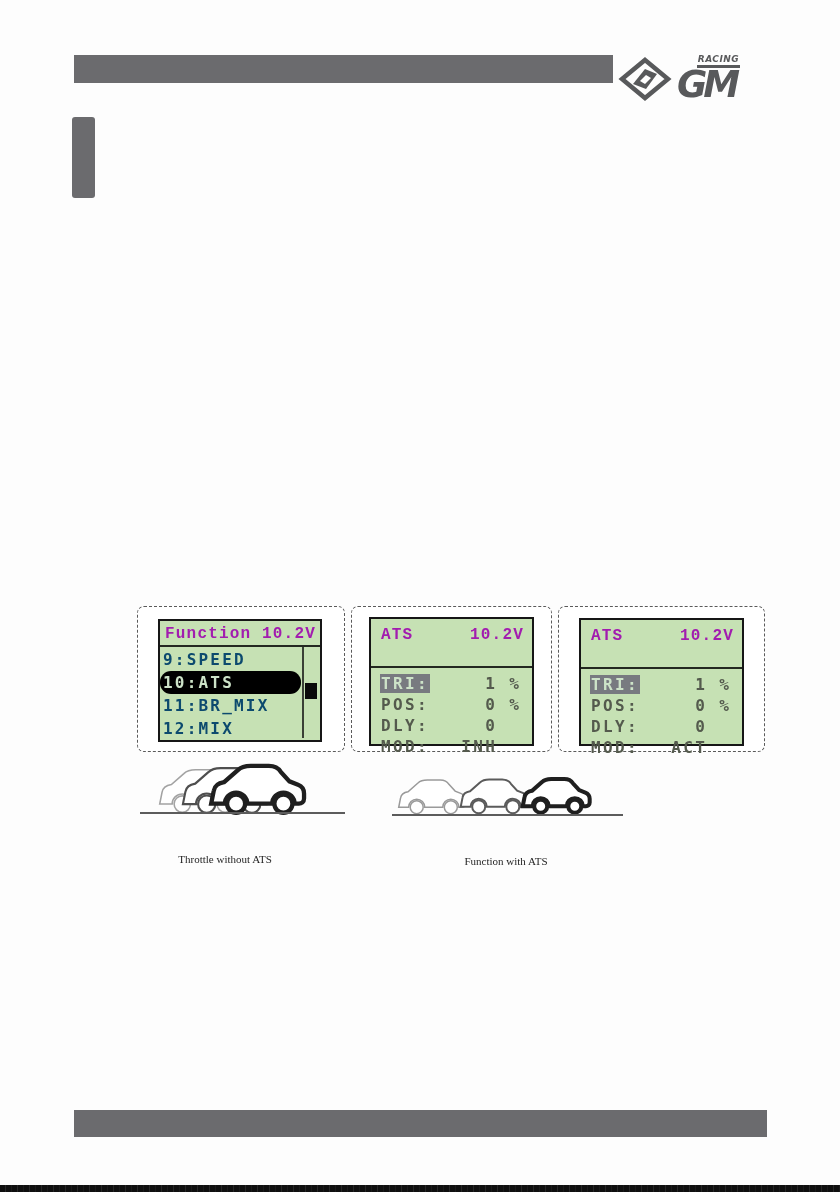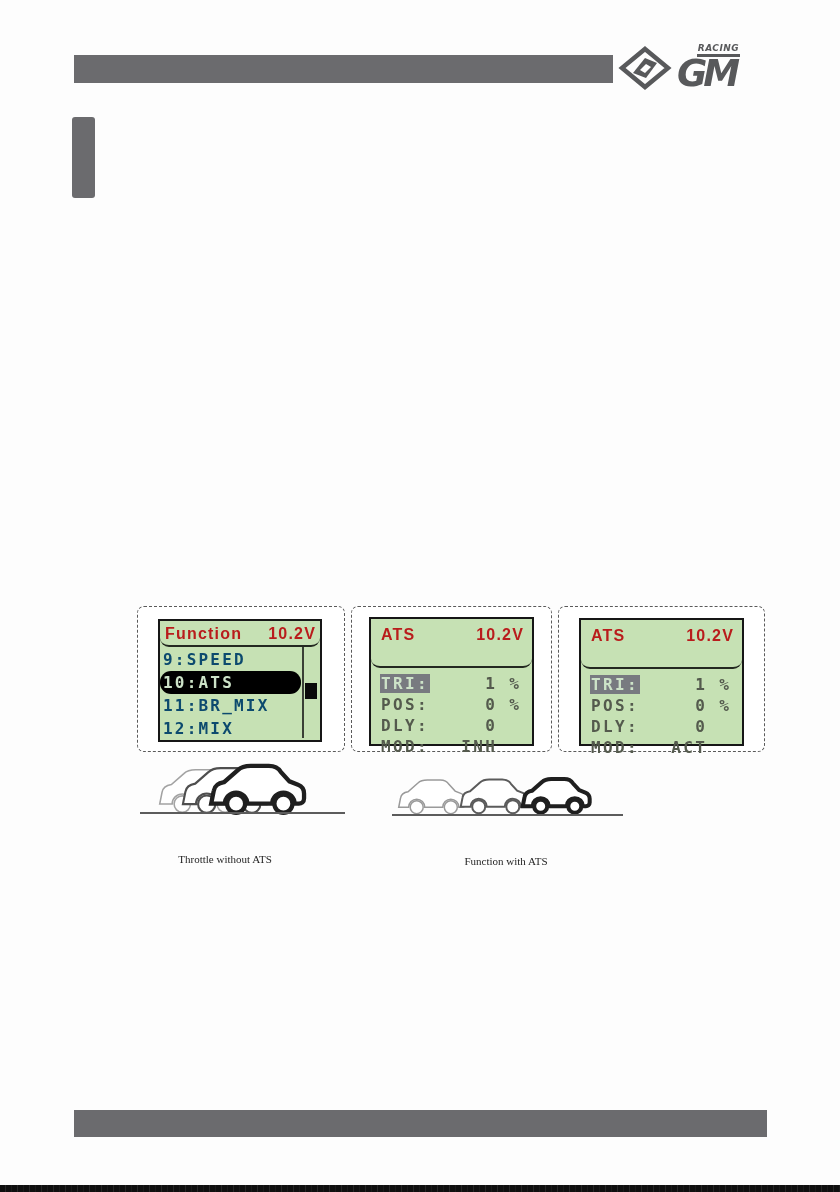--- a/index.html
+++ b/index.html
@@ -1,21 +1,21 @@
 <!DOCTYPE html>
 <html><head>
 <meta charset="utf-8">
 <style>
   html,body{margin:0;padding:0;background:#ffffff;}
   .page{position:relative;width:840px;height:1192px;background:#fdfdfd;overflow:hidden;
         font-family:"Liberation Sans",sans-serif;}
 
   
   .header-bar{position:absolute;left:74px;top:55px;width:539px;height:28px;background:#6b6b6e;}
-  .logo{position:absolute;left:620px;top:42px;width:165px;height:52px;display:flex;align-items:center;gap:7px;}
+  .logo{position:absolute;left:620px;top:53px;width:165px;height:52px;display:flex;align-items:center;gap:7px;}
   .logo-diamond{width:50px;height:42px;overflow:visible;}
   .logo-text{display:flex;flex-direction:column;align-items:flex-end;color:#58595b;}
   .logo-racing{font-family:"DejaVu Sans",sans-serif;font-size:9px;font-weight:bold;font-style:italic;
                letter-spacing:.5px;border-bottom:3px solid #58595b;padding:0 1px 1px 1px;}
   .logo-gm{font-family:"DejaVu Sans",sans-serif;font-size:37px;line-height:38px;font-weight:bold;
            font-style:italic;letter-spacing:-4px;margin-top:-2px;padding-right:4px;}
 
   
   .side-tab{position:absolute;left:72px;top:117px;width:23px;height:81px;background:#6b6b6e;border-radius:3px;}
 
@@ -26,22 +26,22 @@
   .box2{left:351px;width:201px;}
   .box3{left:558px;width:207px;}
 
   .lcd{position:absolute;background:#c6e1b4;border:2px solid #161616;box-sizing:border-box;}
   .lcd1{left:20px;top:12px;width:164px;height:123px;}
   .lcd2{left:17px;top:10px;width:165px;height:129px;}
   .lcd3{left:20px;top:11px;width:165px;height:128px;}
 
   .lcd-title{display:flex;justify-content:space-between;align-items:baseline;
              padding:5px 4px 3px 5px;border-bottom:2px solid #232820;
-             font-family:Liberation Sans, sans-serif;font-weight:bold;font-size:16px;line-height:16px;
-             letter-spacing:1.2px;color:#b91c1c;border-radius:9px;}
+             font-family:Liberation Mono, monospace;font-weight:bold;font-size:16px;line-height:16px;
+             letter-spacing:1.2px;color:#a21caf;}
   .lcd2 .lcd-title,.lcd3 .lcd-title{padding:8px 8px 23px 10px;}
 
   .menu{margin-right:19px;padding-top:1px;}
   .menu-row{height:23px;display:flex;align-items:center;padding-left:3px;
             font-family:"DejaVu Sans Mono",monospace;font-weight:bold;font-size:16px;
             letter-spacing:2.2px;color:#0c4a6e;white-space:pre;}
   .menu-row.hl{background:#000000;color:#cde3c8;border-radius:11px;}
 
   .scroll-track{position:absolute;right:16px;top:26px;bottom:2px;width:2px;background:#3a4036;}
   .scroll-thumb{position:absolute;right:3px;top:62px;width:12px;height:16px;background:#0a0a0a;}

